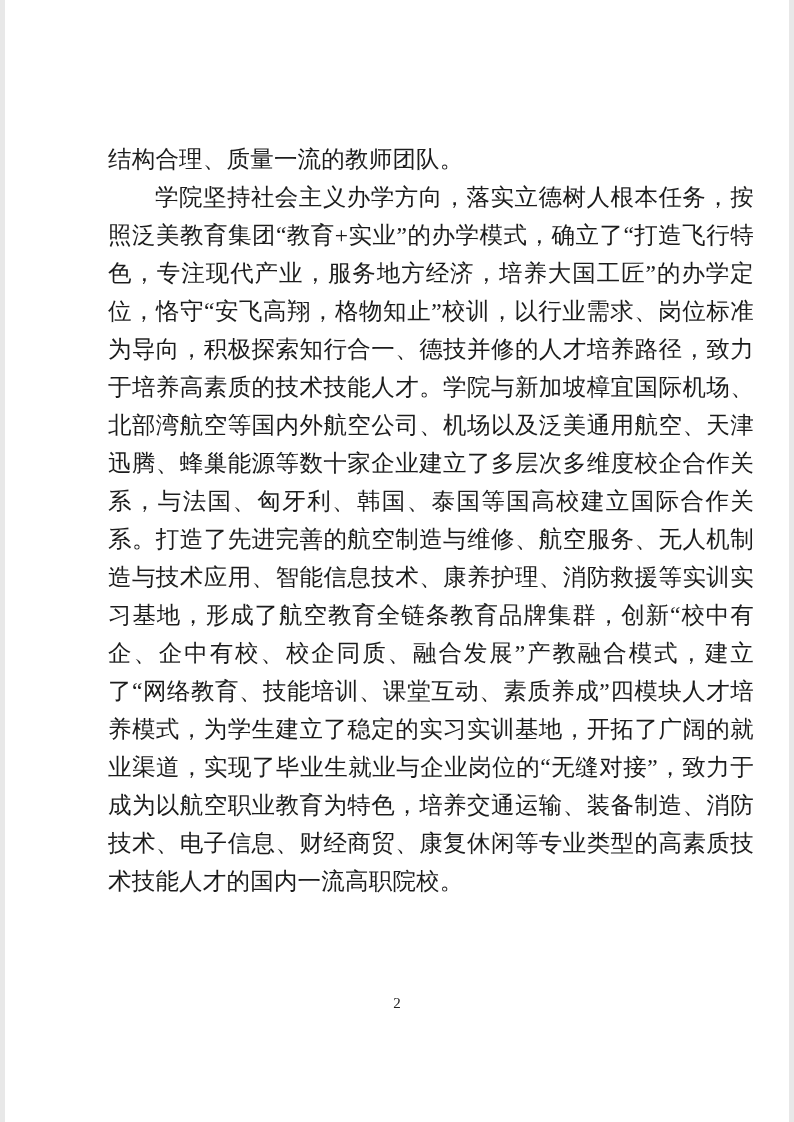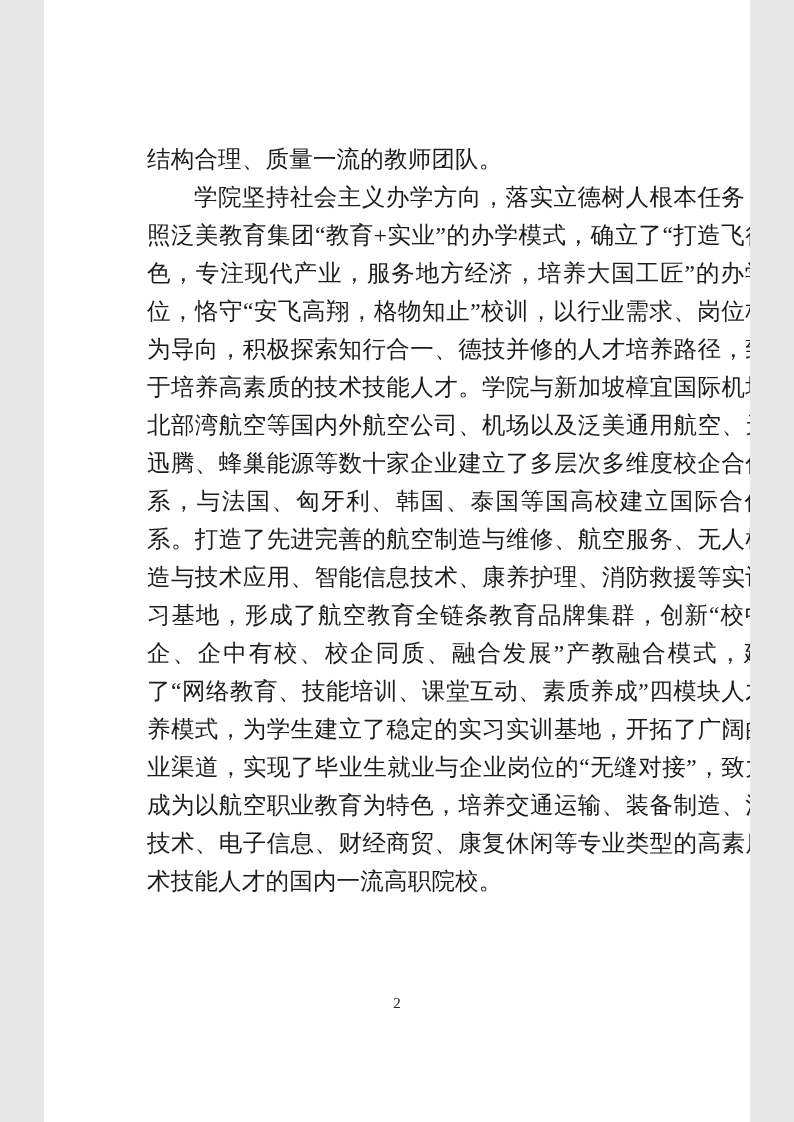--- a/index.html
+++ b/index.html
@@ -2,21 +2,21 @@
 <html><head>
 <meta charset="utf-8">
 <style>
   html, body {
     margin: 0;
     padding: 0;
     background: #e8e8e8;
   }
   .page {
     position: relative;
-    width: 706px;
+    width: 784px;
     height: 1122px;
     margin: 0 auto;
     background: #ffffff;
     overflow: hidden;
     font-family: "Liberation Serif", "DejaVu Serif", serif;
     color: #1c1c1c;
   }
   .text-block {
     position: absolute;
     left: 103px;

